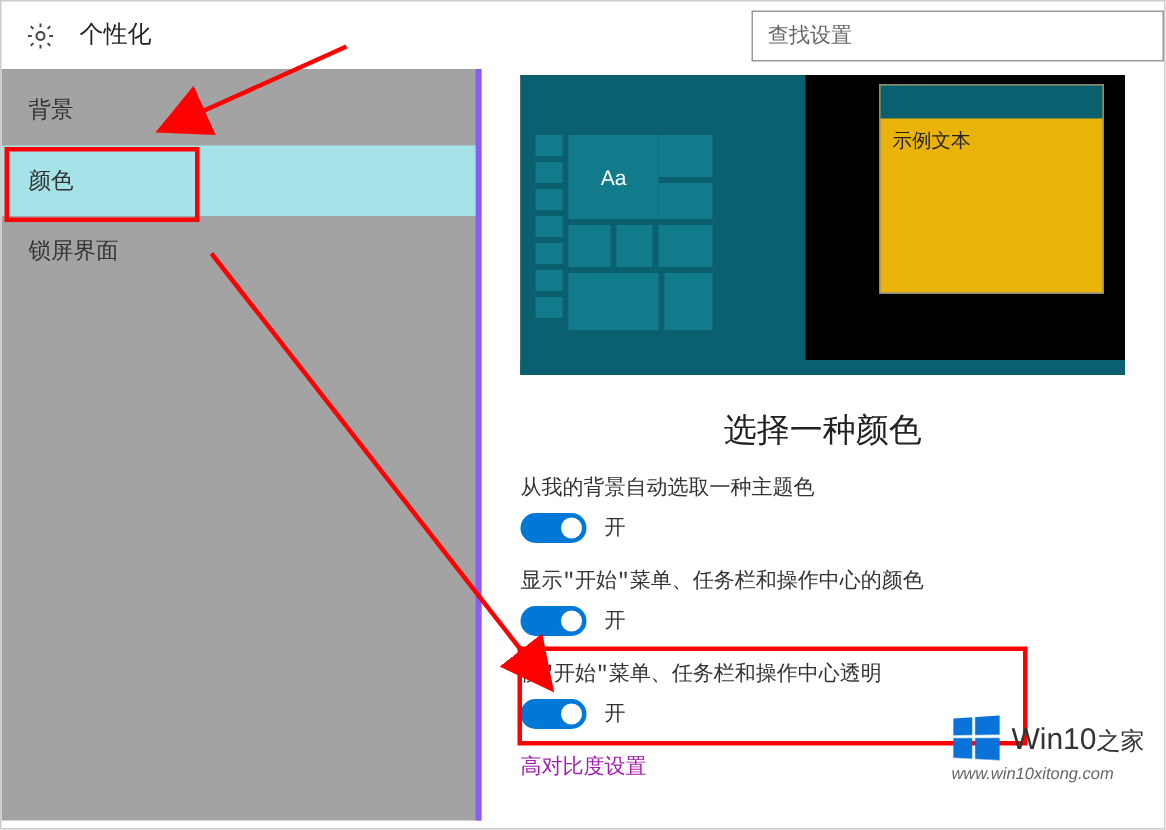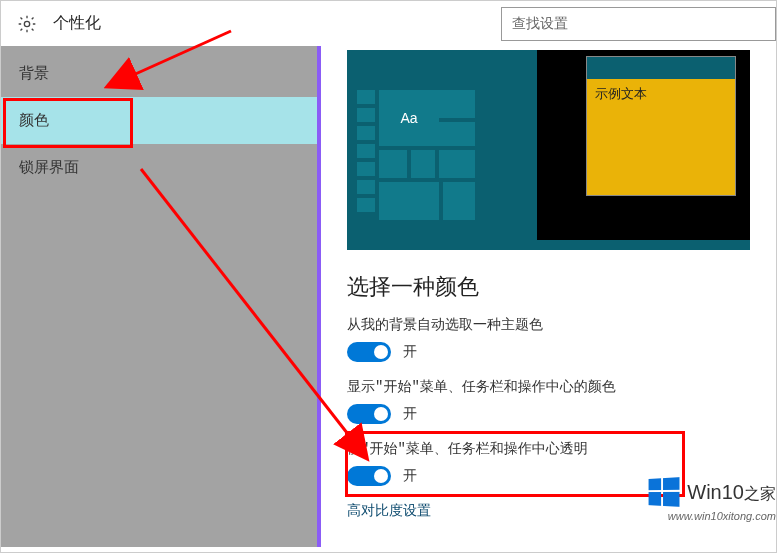--- a/index.html
+++ b/index.html
@@ -121,20 +121,21 @@
   .sample-window .txt {
     padding: 6px 8px;
     font-size: 13px;
     color: #222;
   }
   .section-heading {
     font-size: 22px;
     color: #222;
     margin: 22px 26px 14px 26px;
     font-weight: 400;
+    text-align: center;
   }
   .setting {
     margin: 0 26px 16px 26px;
   }
   .setting-label {
     font-size: 14px;
     color: #333;
     margin-bottom: 8px;
     font-family: Liberation Mono, monospace;
   }
@@ -157,21 +158,21 @@
     right: 3px; top: 3px;
     width: 14px; height: 14px;
     background: #fff;
     border-radius: 50%;
   }
   .toggle-state {
     font-size: 14px;
     color: #333;
   }
   .link {
-    color: #0c4a6e;
+    color: #a21caf;
     font-size: 14px;
     margin: 6px 26px 4px 26px;
     cursor: pointer;
   }
   
   .anno-box {
     position: absolute;
     border: 3px solid #ff0000;
     pointer-events: none;
   }
@@ -179,23 +180,22 @@
   .anno-box.box2 { left: 344px; top: 430px; width: 340px; height: 66px; }
   .arrow-svg {
     position: absolute;
     left: 0; top: 0;
     width: 777px; height: 553px;
     pointer-events: none;
   }
   
   .watermark {
     position: absolute;
-    right: 0;
+    right: 13px;
     bottom: 30px;
-    text-align: right;
     pointer-events: none;
   }
   .watermark .logo {
     display: flex;
     align-items: center;
     justify-content: flex-end;
     gap: 6px;
   }
   .win-squares {
     width: 34px; height: 30px;

